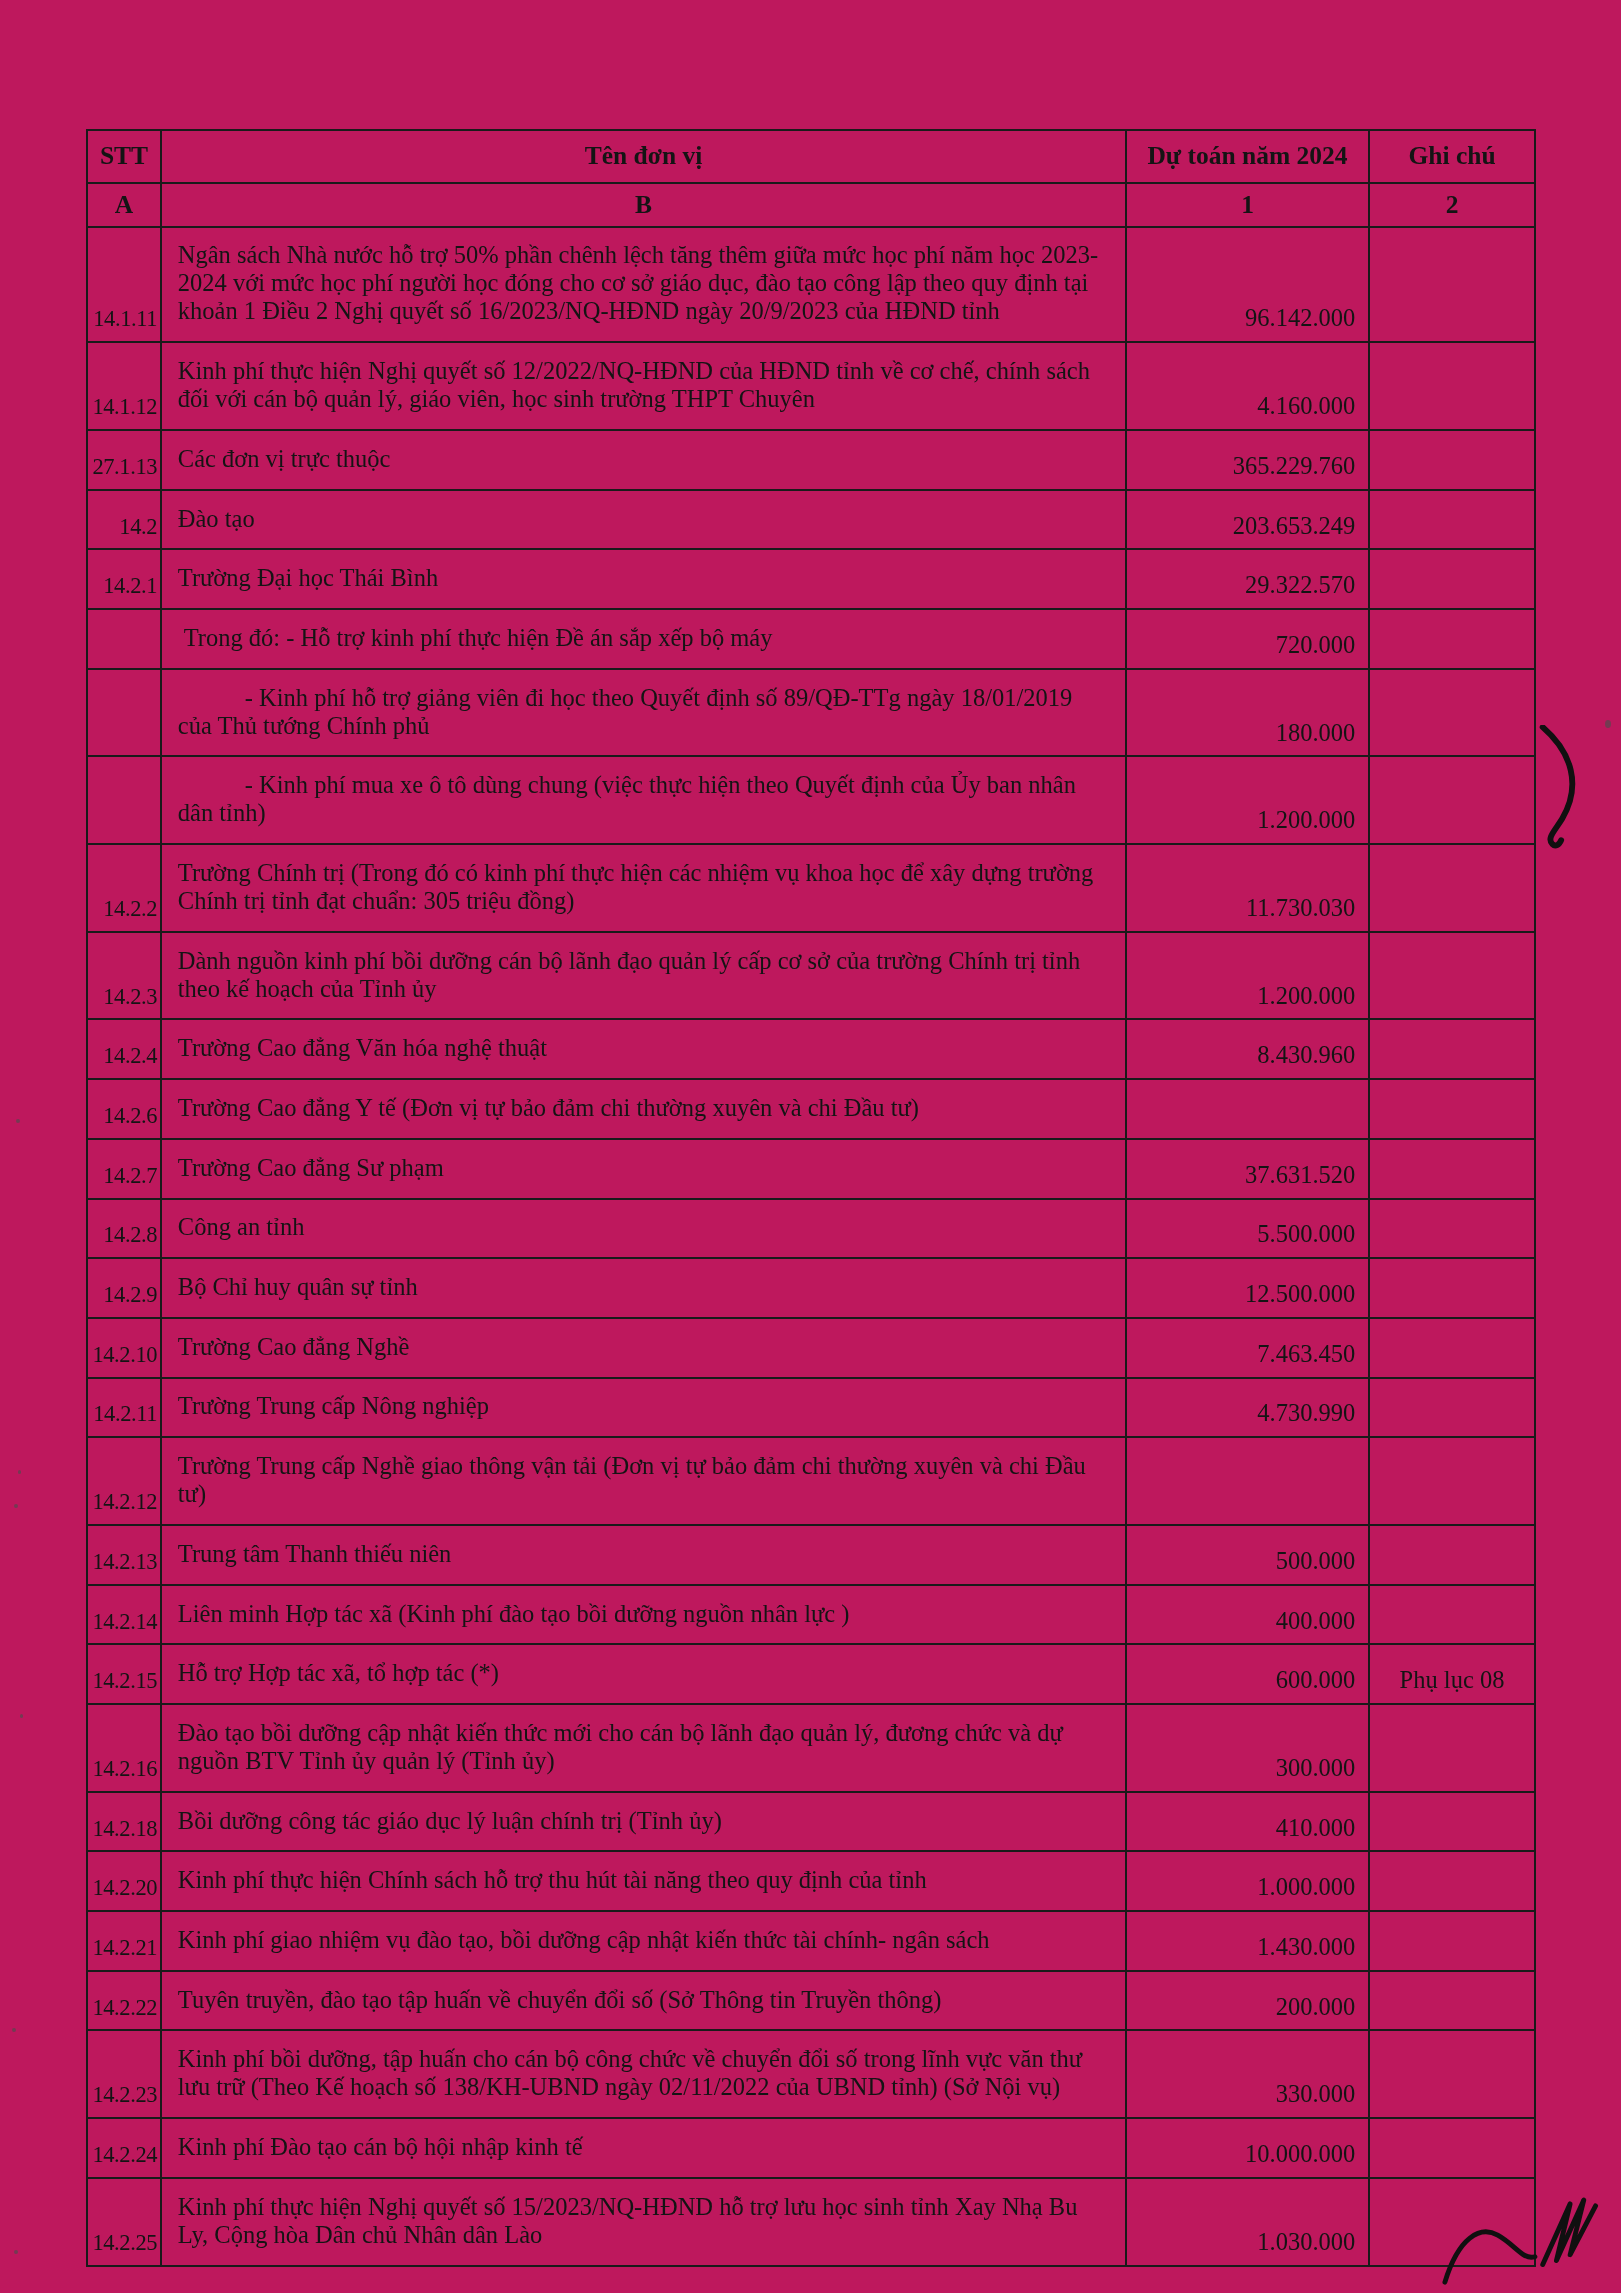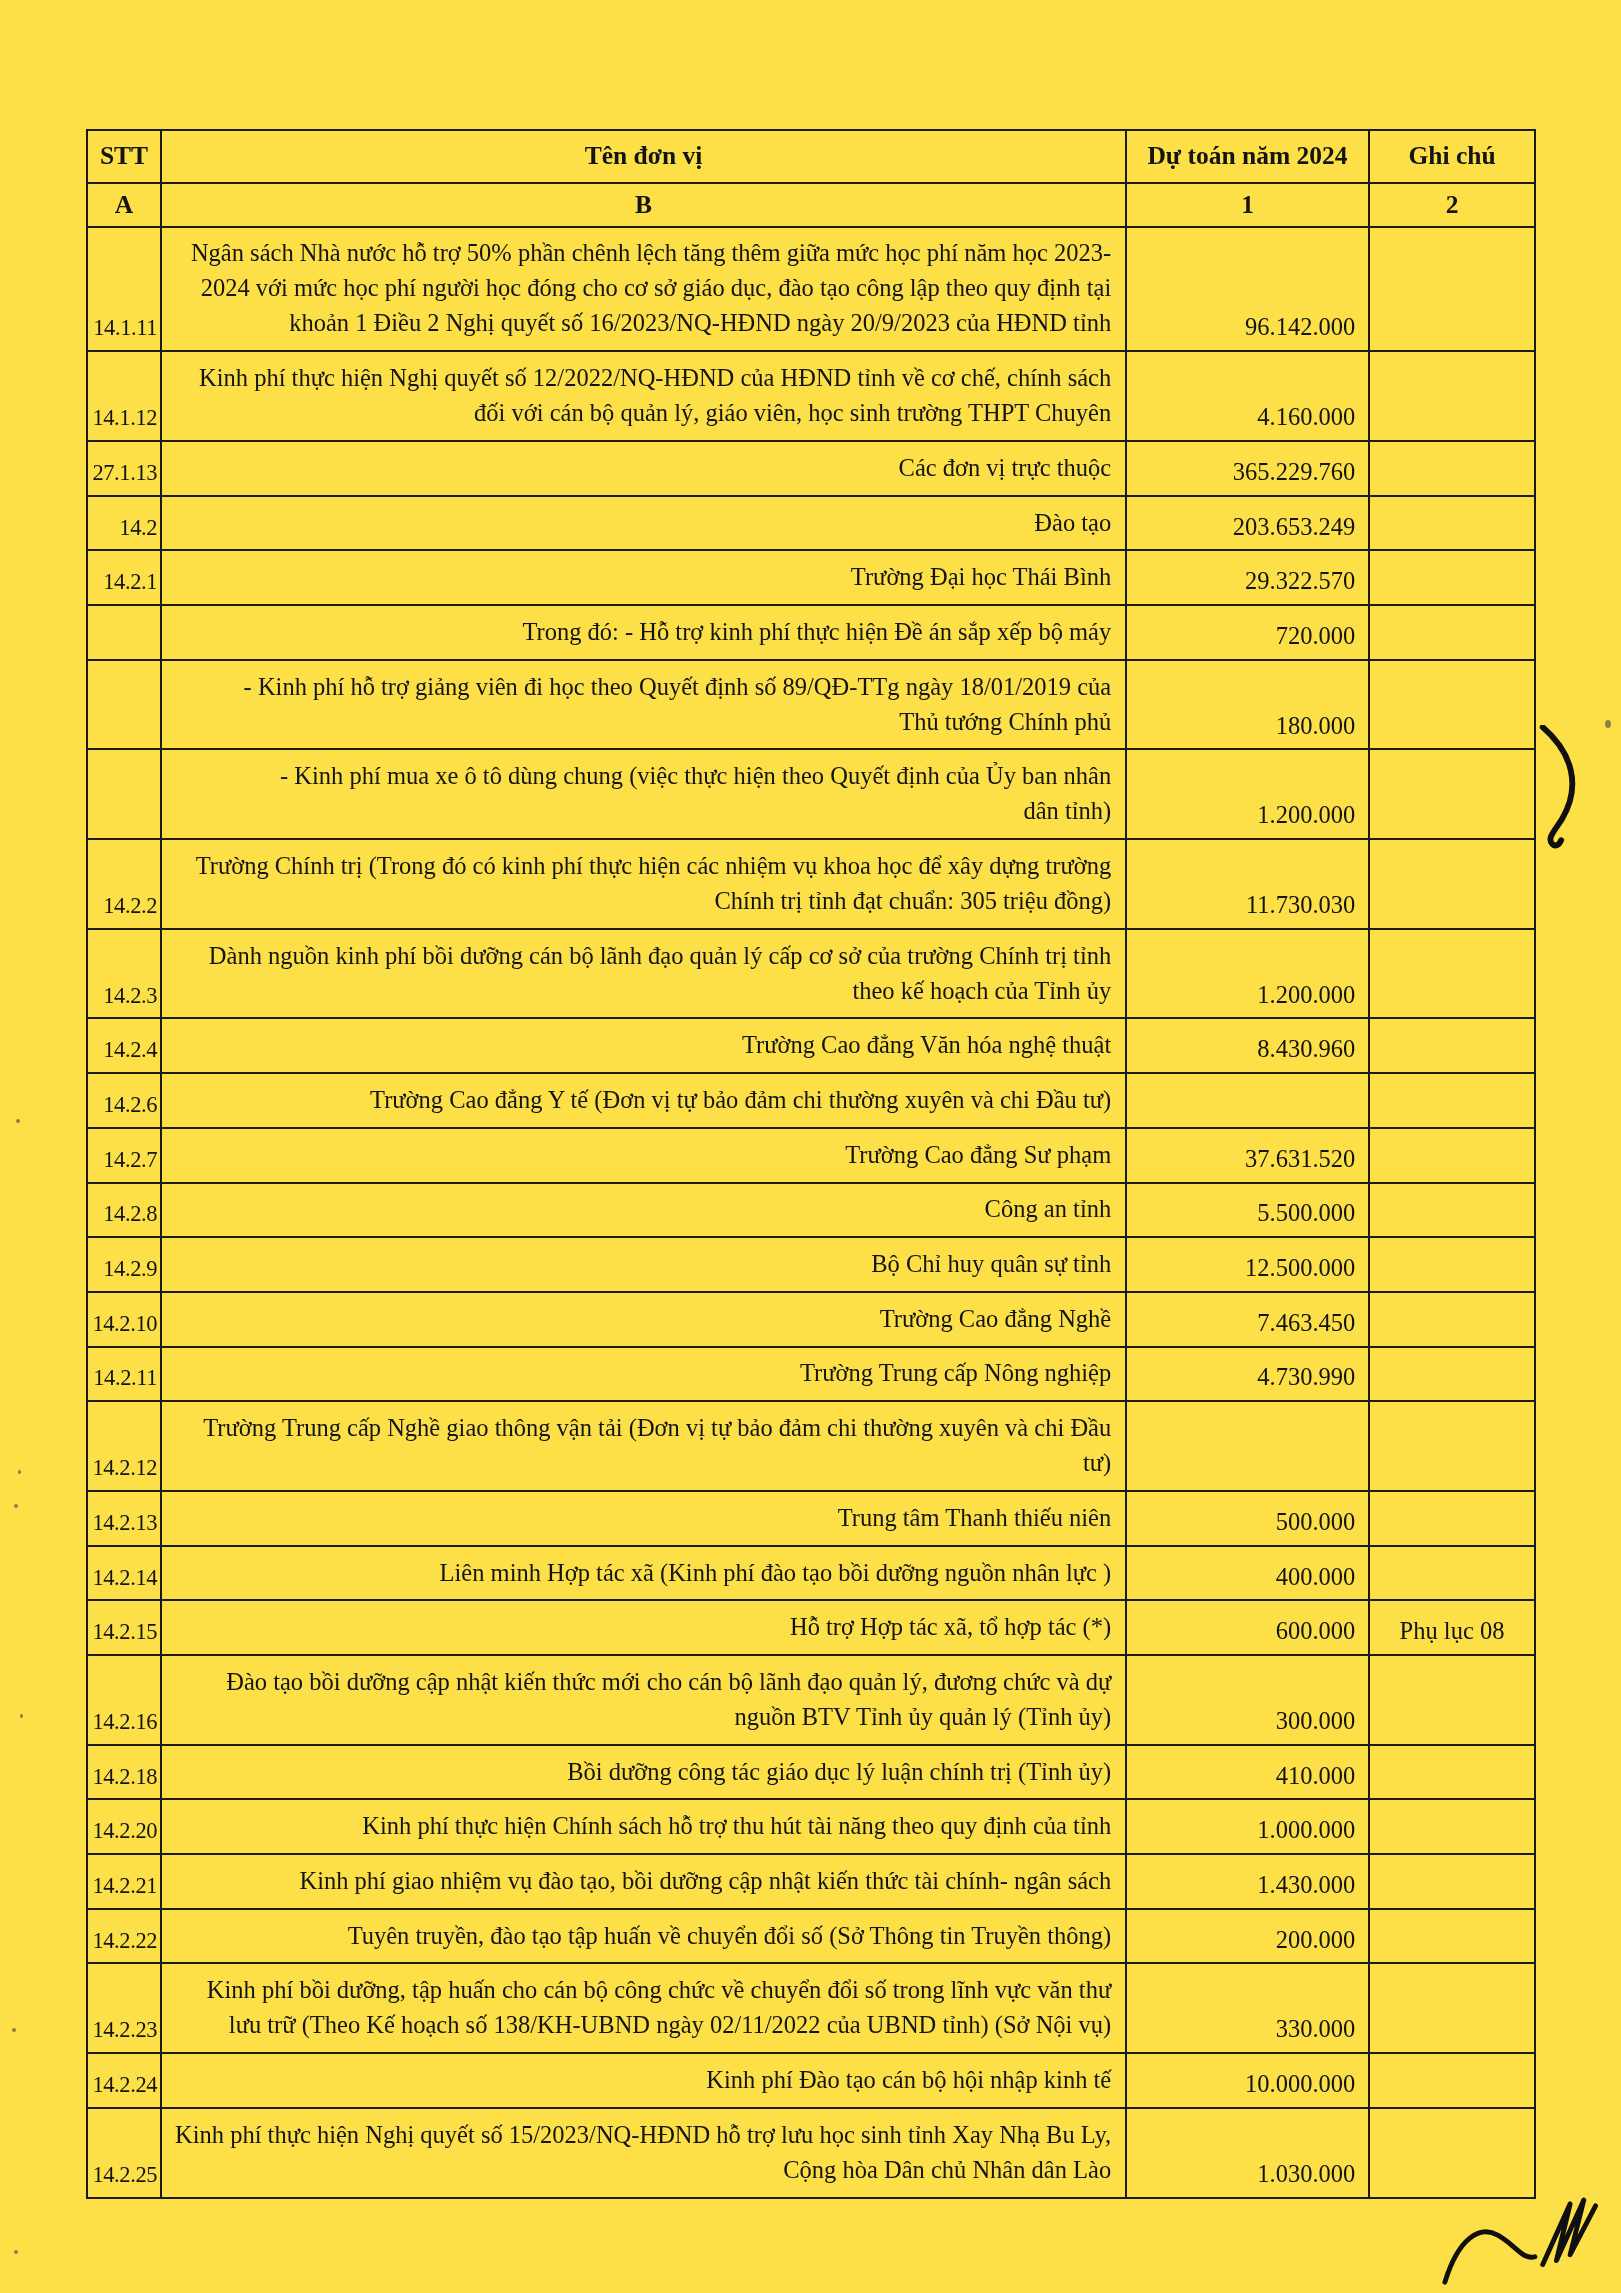--- a/index.html
+++ b/index.html
@@ -4,21 +4,21 @@
 <style>
   html, body { margin: 0; padding: 0; }
   body {
     font-family: "Liberation Serif", "DejaVu Serif", serif;
     background: #e8e8e6;
   }
   .page {
     position: relative;
     width: 1621px;
     height: 2294px;
-    background: #fde047;
+    background: #be185d;
     overflow: hidden;
     color: #141414;
   }
   .budget-table {
     position: absolute;
     left: 86px;
     top: 129px;
     width: 1448px;
     border-collapse: collapse;
     table-layout: fixed;
@@ -39,21 +39,21 @@
   tr.head-main th { height: 39px; vertical-align: middle; }
   tr.head-sub th { height: 29px; vertical-align: middle; }
   td.stt {
     text-align: right;
     padding: 3.9px 2.9px 8.8px 2px;
     font-size: 22.5px;
     letter-spacing: -0.4px;
     white-space: nowrap;
   }
   td.name { padding: 5.9px 11.8px 7.8px 7.8px; }
-  td.name p { margin: 2px; line-height: 35px; text-align: right; }
+  td.name p { margin: 8px; line-height: 28px; }
   td.name p.hang { text-indent: 67px; }
   td.name p.small-ind { text-indent: 5.9px; }
   td.val {
     text-align: right;
     padding: 3.9px 12.7px 8.8px 5.9px;
     white-space: nowrap;
   }
   td.note {
     text-align: center;
     padding: 3.9px 5.9px 8.8px 5.9px;

